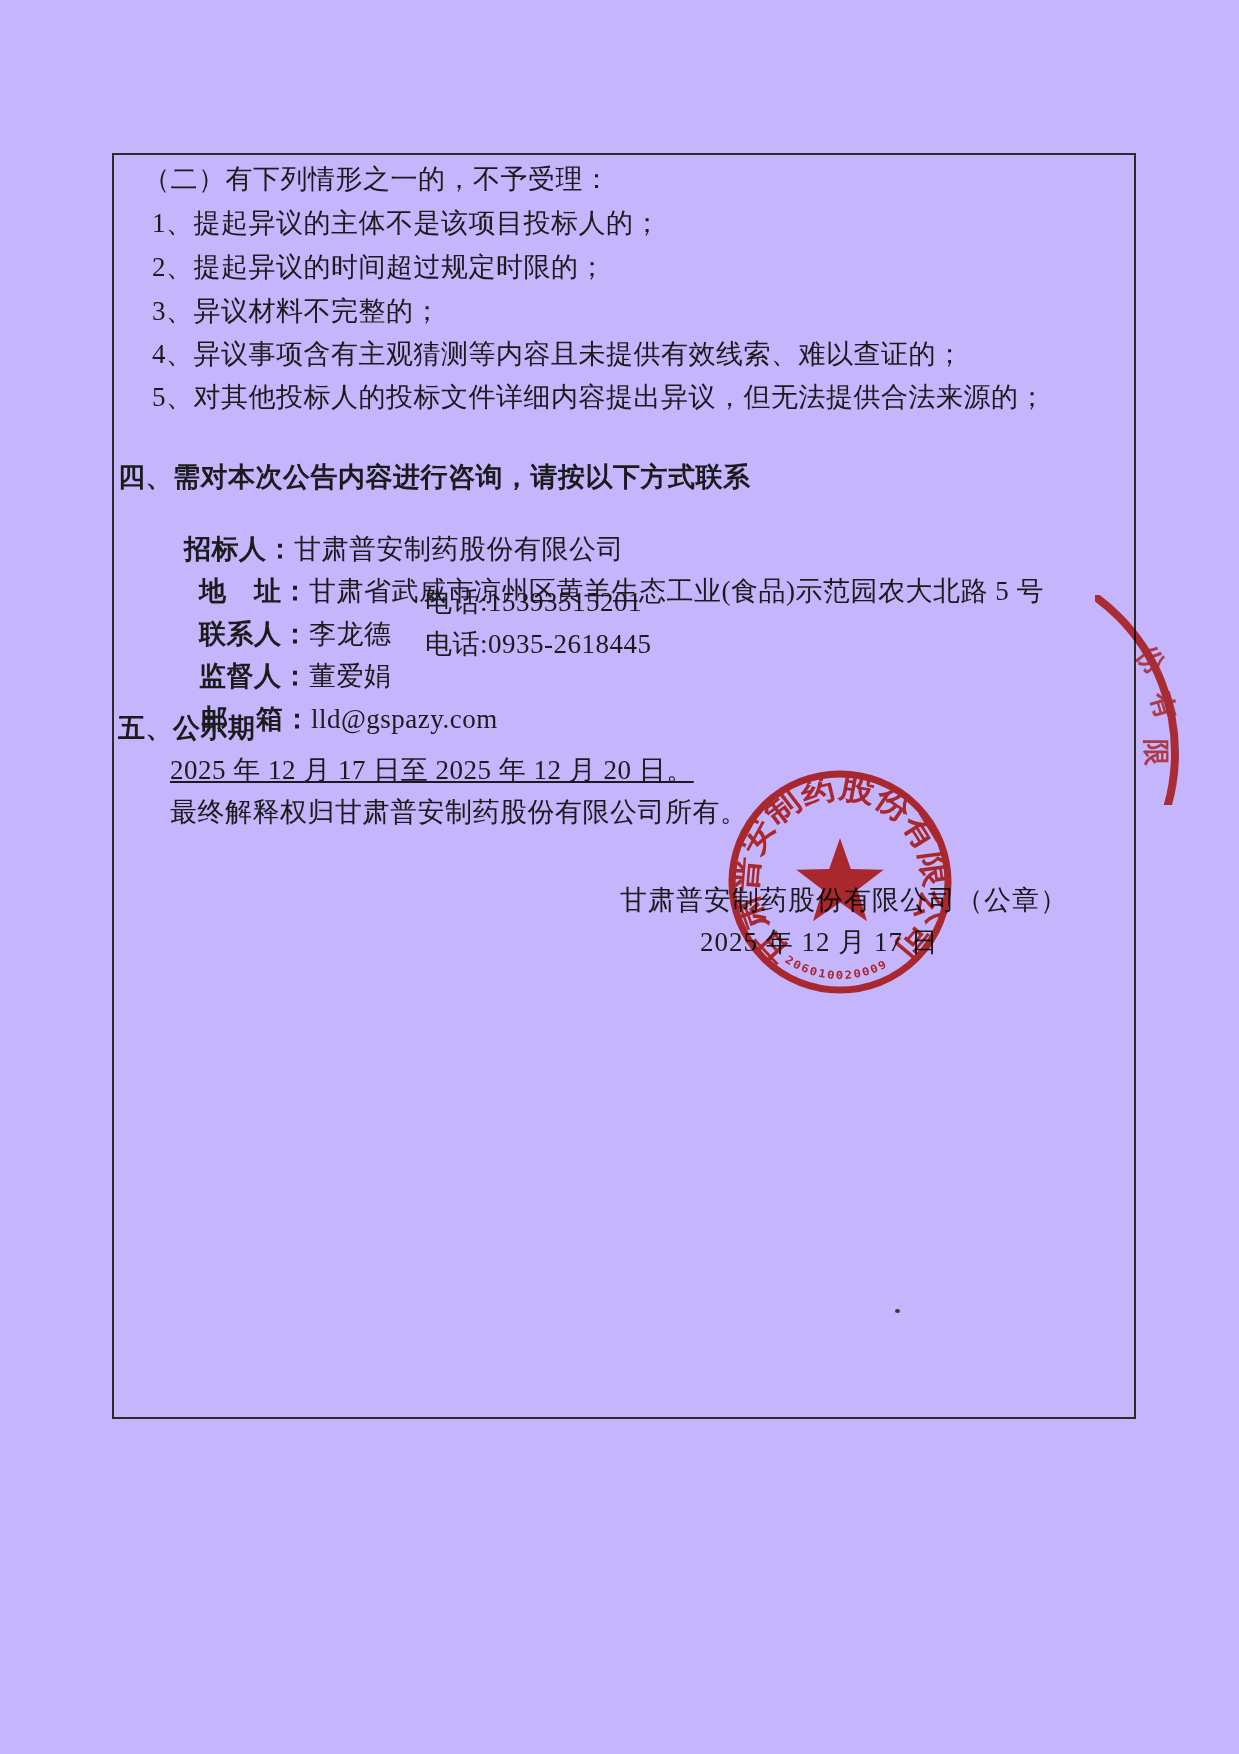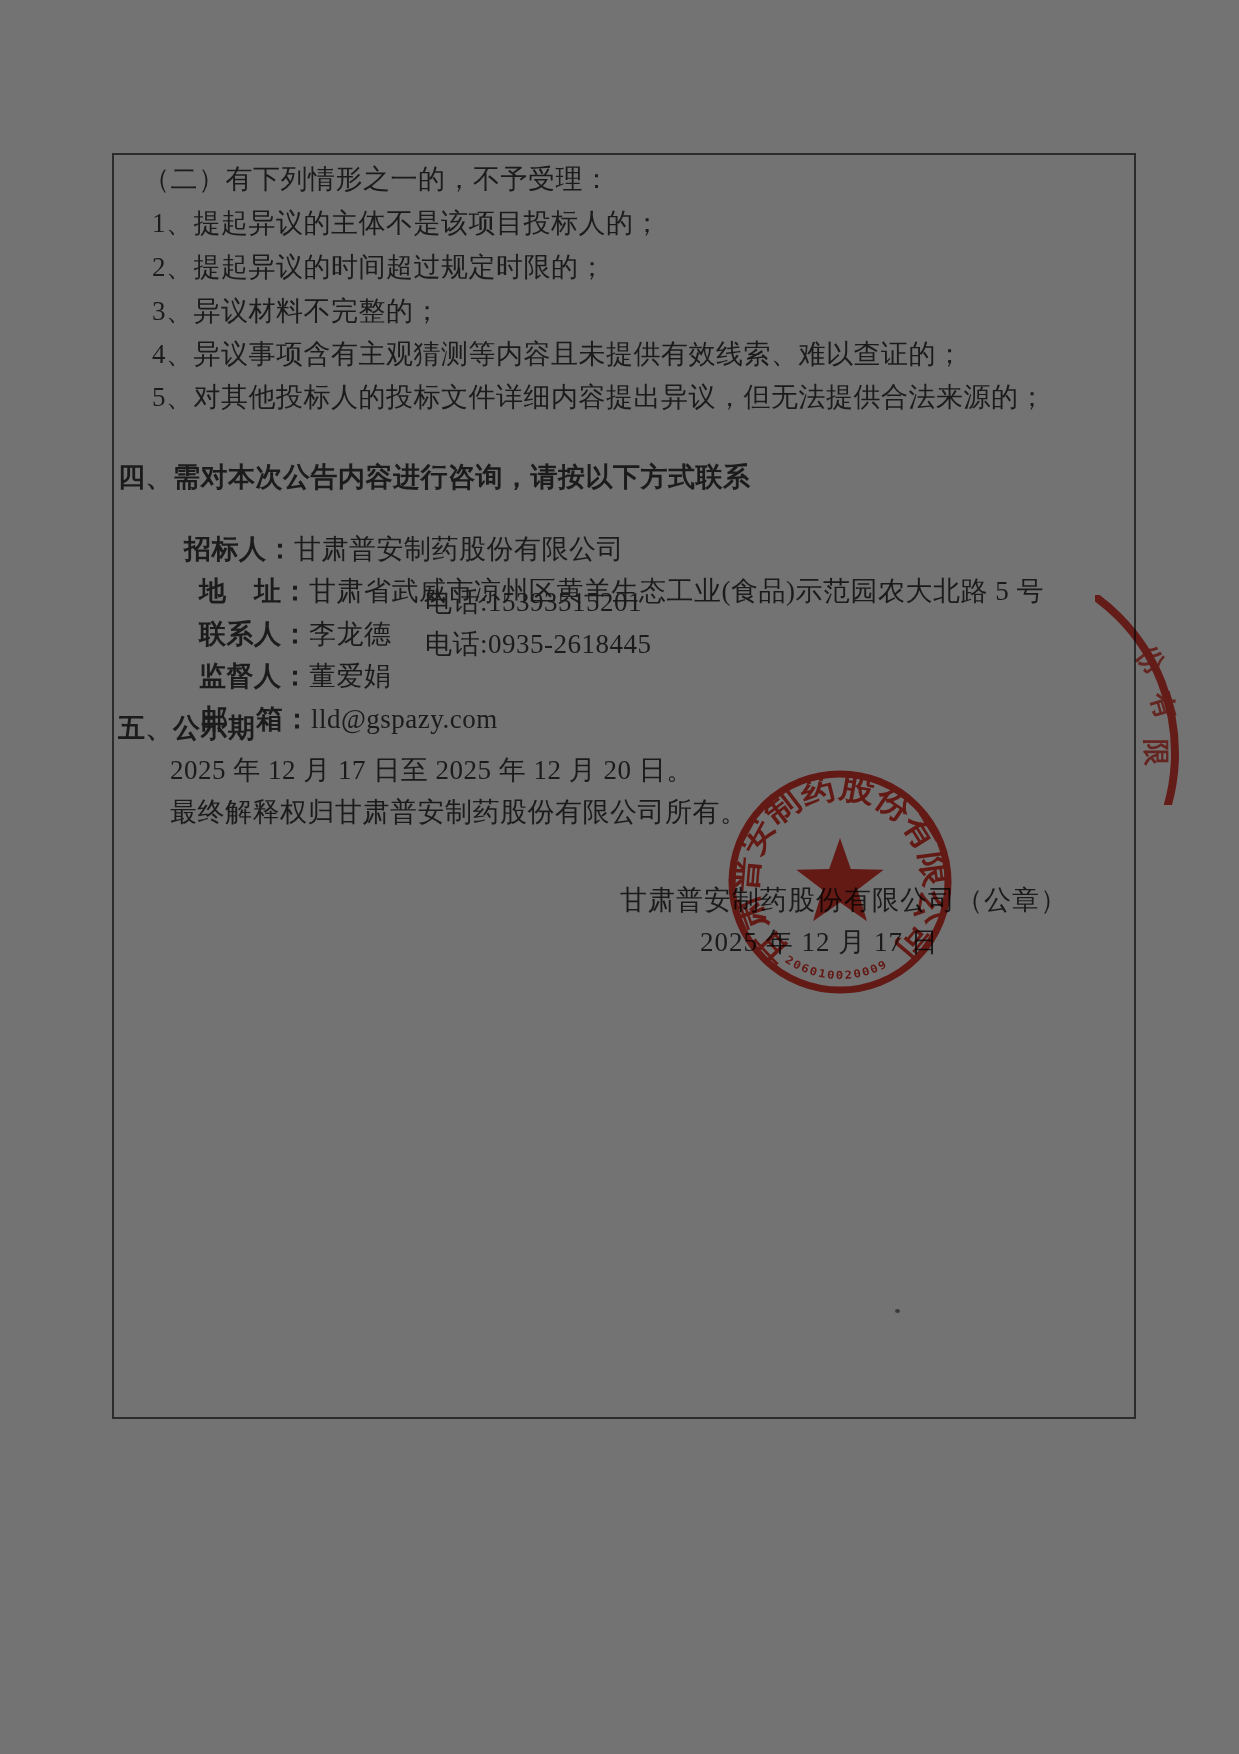--- a/index.html
+++ b/index.html
@@ -2,21 +2,21 @@
 <html><head>
 <meta charset="utf-8">
 <style>
   html,body { margin:0; padding:0; }
   body {
     width:1239px; height:1754px;
     background:#ffffff;
     font-family:"Liberation Serif","DejaVu Serif",serif;
     position:relative; overflow:hidden;
   }
-  .page { position:absolute; left:0; top:0; width:1239px; height:1754px; background:#737373; }
+  .page { position:absolute; left:0; top:0; width:1239px; height:1754px; background:#c4b5fd; }
   .frame {
     position:absolute; left:112px; top:153px; width:1020px; height:1262px;
     border:2px solid #2b2b2b;
   }
   .line {
     position:absolute; font-size:27px; line-height:32px;
     color:#1b1b1b; white-space:pre; letter-spacing:0.5px;
   }
   .bold { font-weight:700; }
   .lbl { font-weight:700; }
@@ -68,21 +68,21 @@
   </div>
   <div class="line contact" style="left:170px; top:628px;">
     <span class="lbl">监督人：</span><span>董爱娟</span>
     <span class="extra">电话:0935-2618445</span>
   </div>
   <div class="line contact" style="left:172px; top:671px;">
     <span class="lbl">邮　箱：</span><span>lld@gspazy.com</span>
   </div>
 
   <div class="line bold" style="left:118px; top:712px;">五、公示期</div>
-  <div class="line" style="left:170px; top:754px;">2025 年 12 月 17 日至 2025 年 12 月 20 日。</div>
+  <div class="line" style="left:170px; top:754px;text-decoration:underline;">2025 年 12 月 17 日至 2025 年 12 月 20 日。</div>
   <div class="line" style="left:170px; top:796px;">最终解释权归甘肃普安制药股份有限公司所有。</div>
 
   <div class="line sig" style="left:620px; top:884px;">甘肃普安制药股份有限公司（公章）</div>
   <div class="line sig" style="left:700px; top:926px;">2025 年 12 月 17 日</div>
 
   <svg class="seal-svg" viewBox="0 0 245 245">
     <defs>
       <path id="ringPath" d="M 73.8 190.8 A 84 84 0 1 1 170.2 190.8" fill="none"></path>
       <path id="serialPath" d="M 66.4 201.5 A 97 97 0 0 0 177.6 201.5" fill="none"></path>
     </defs>

